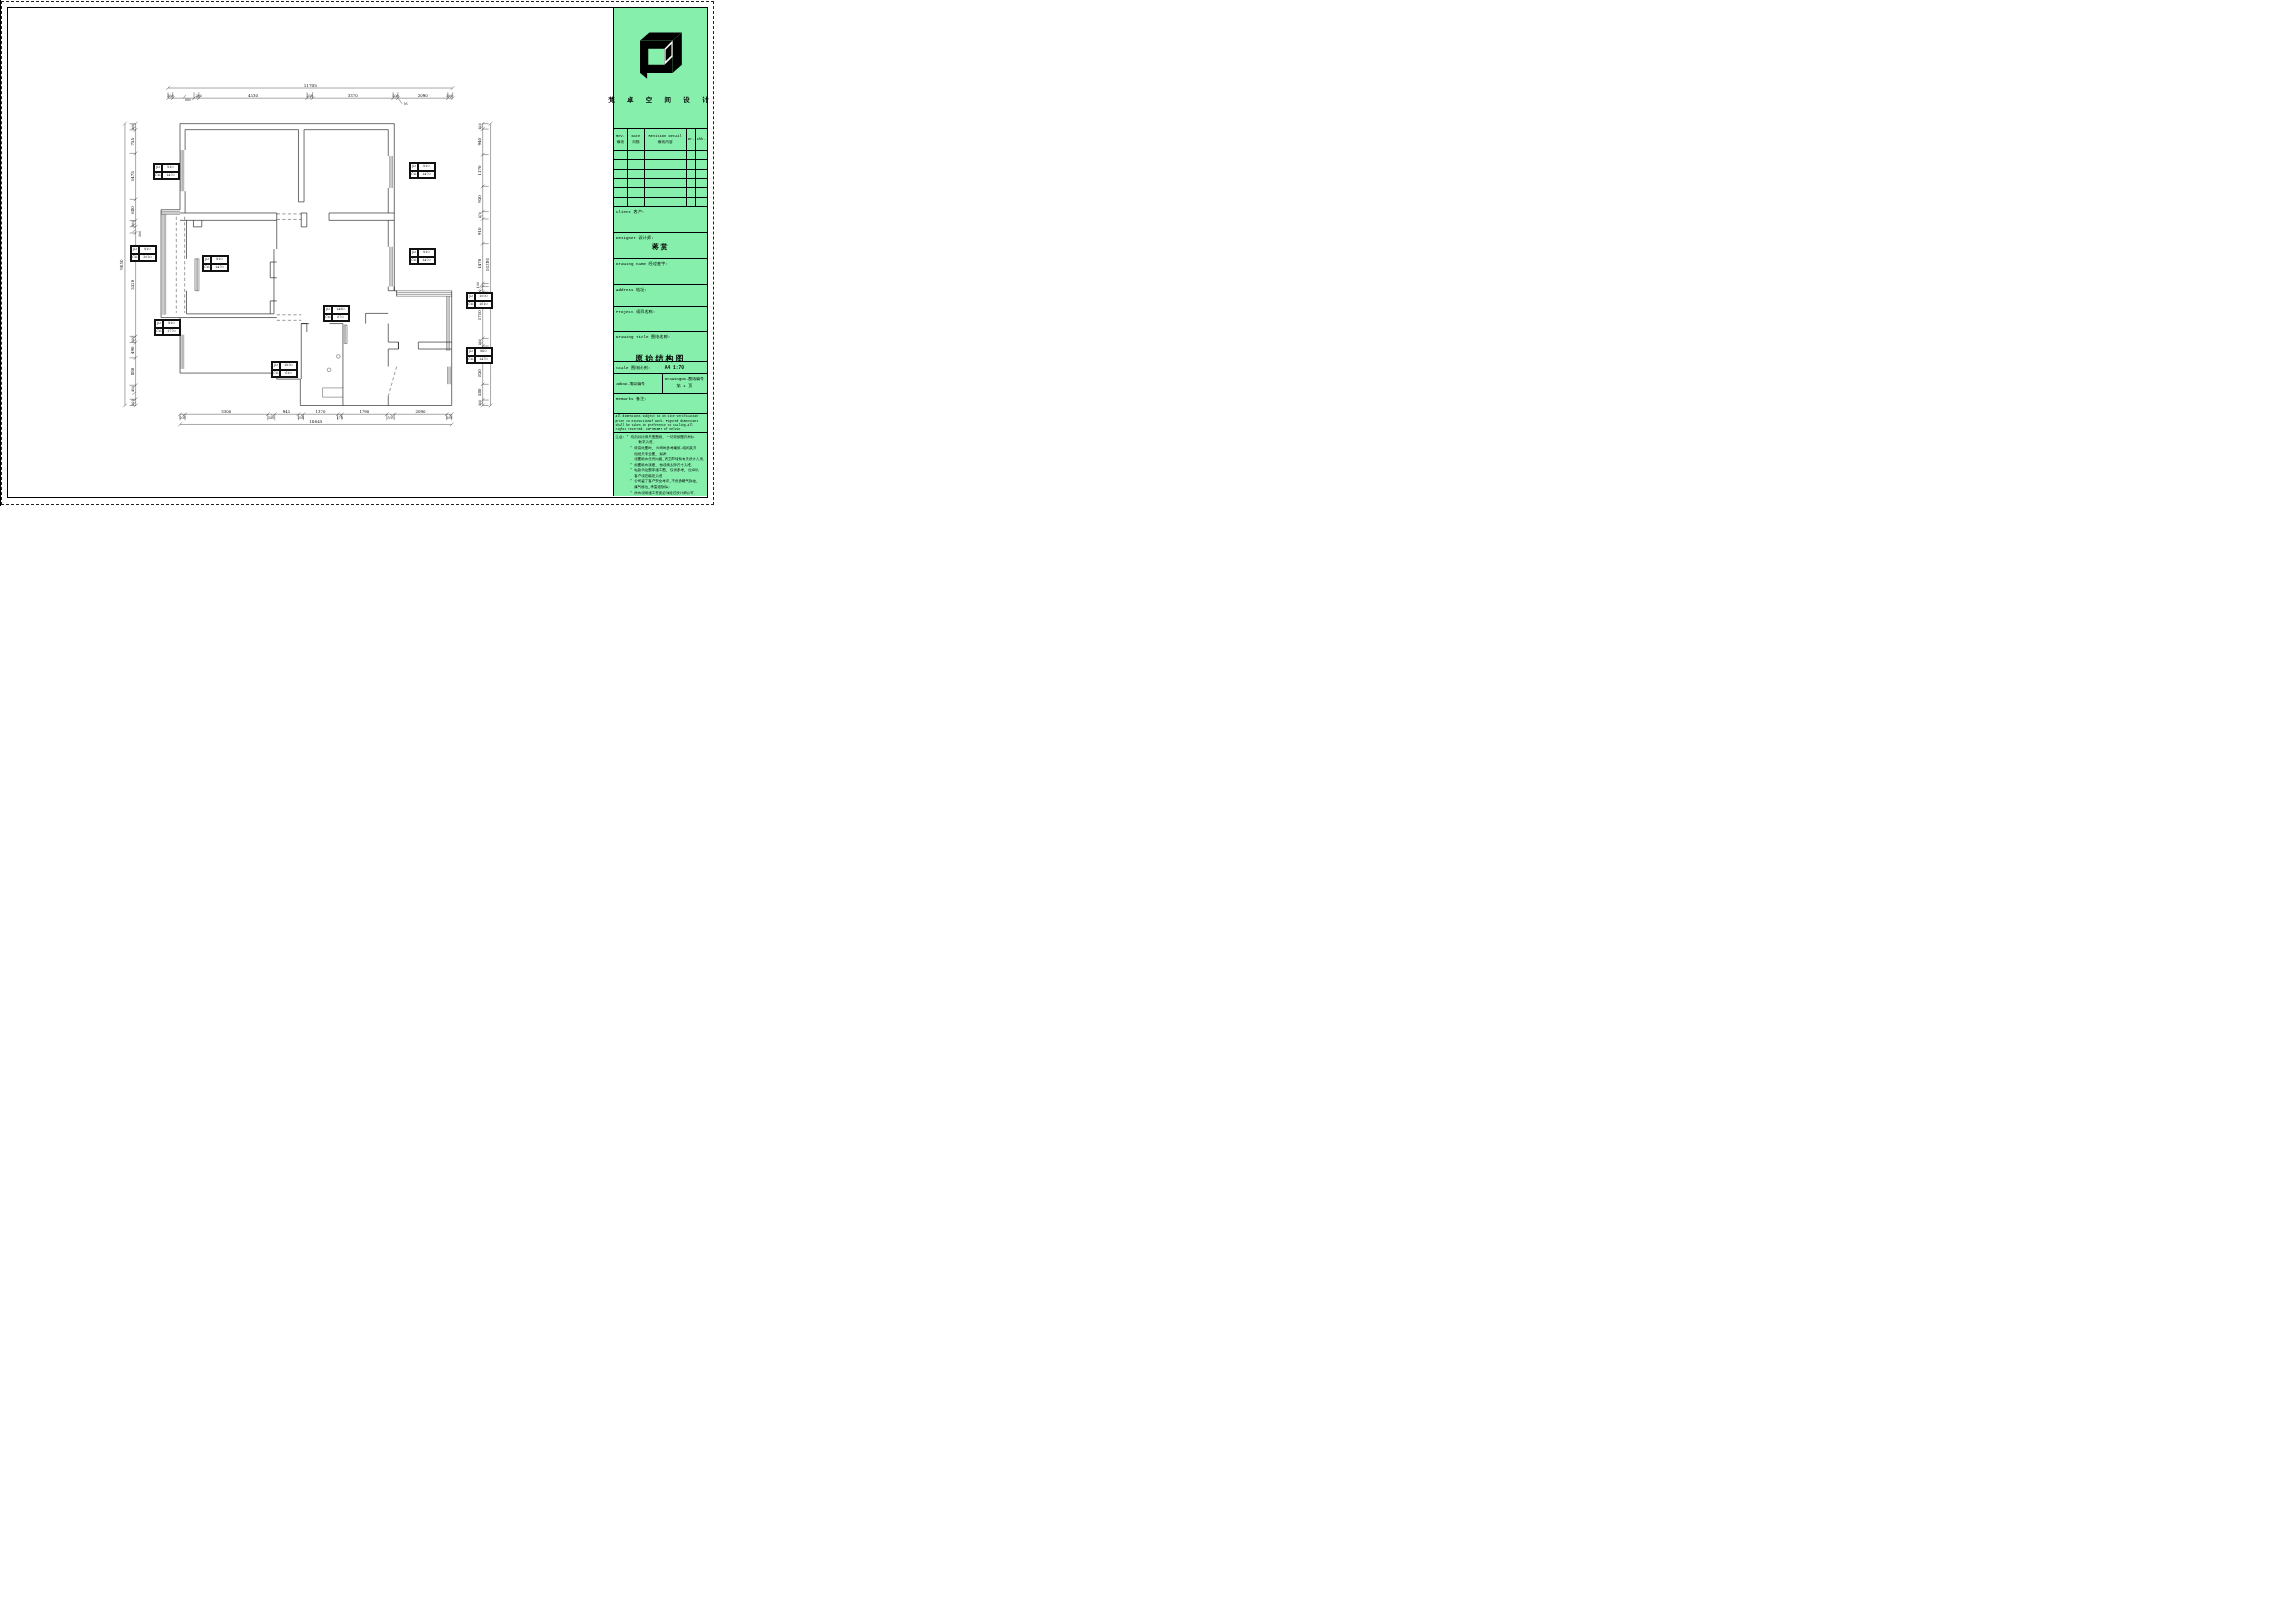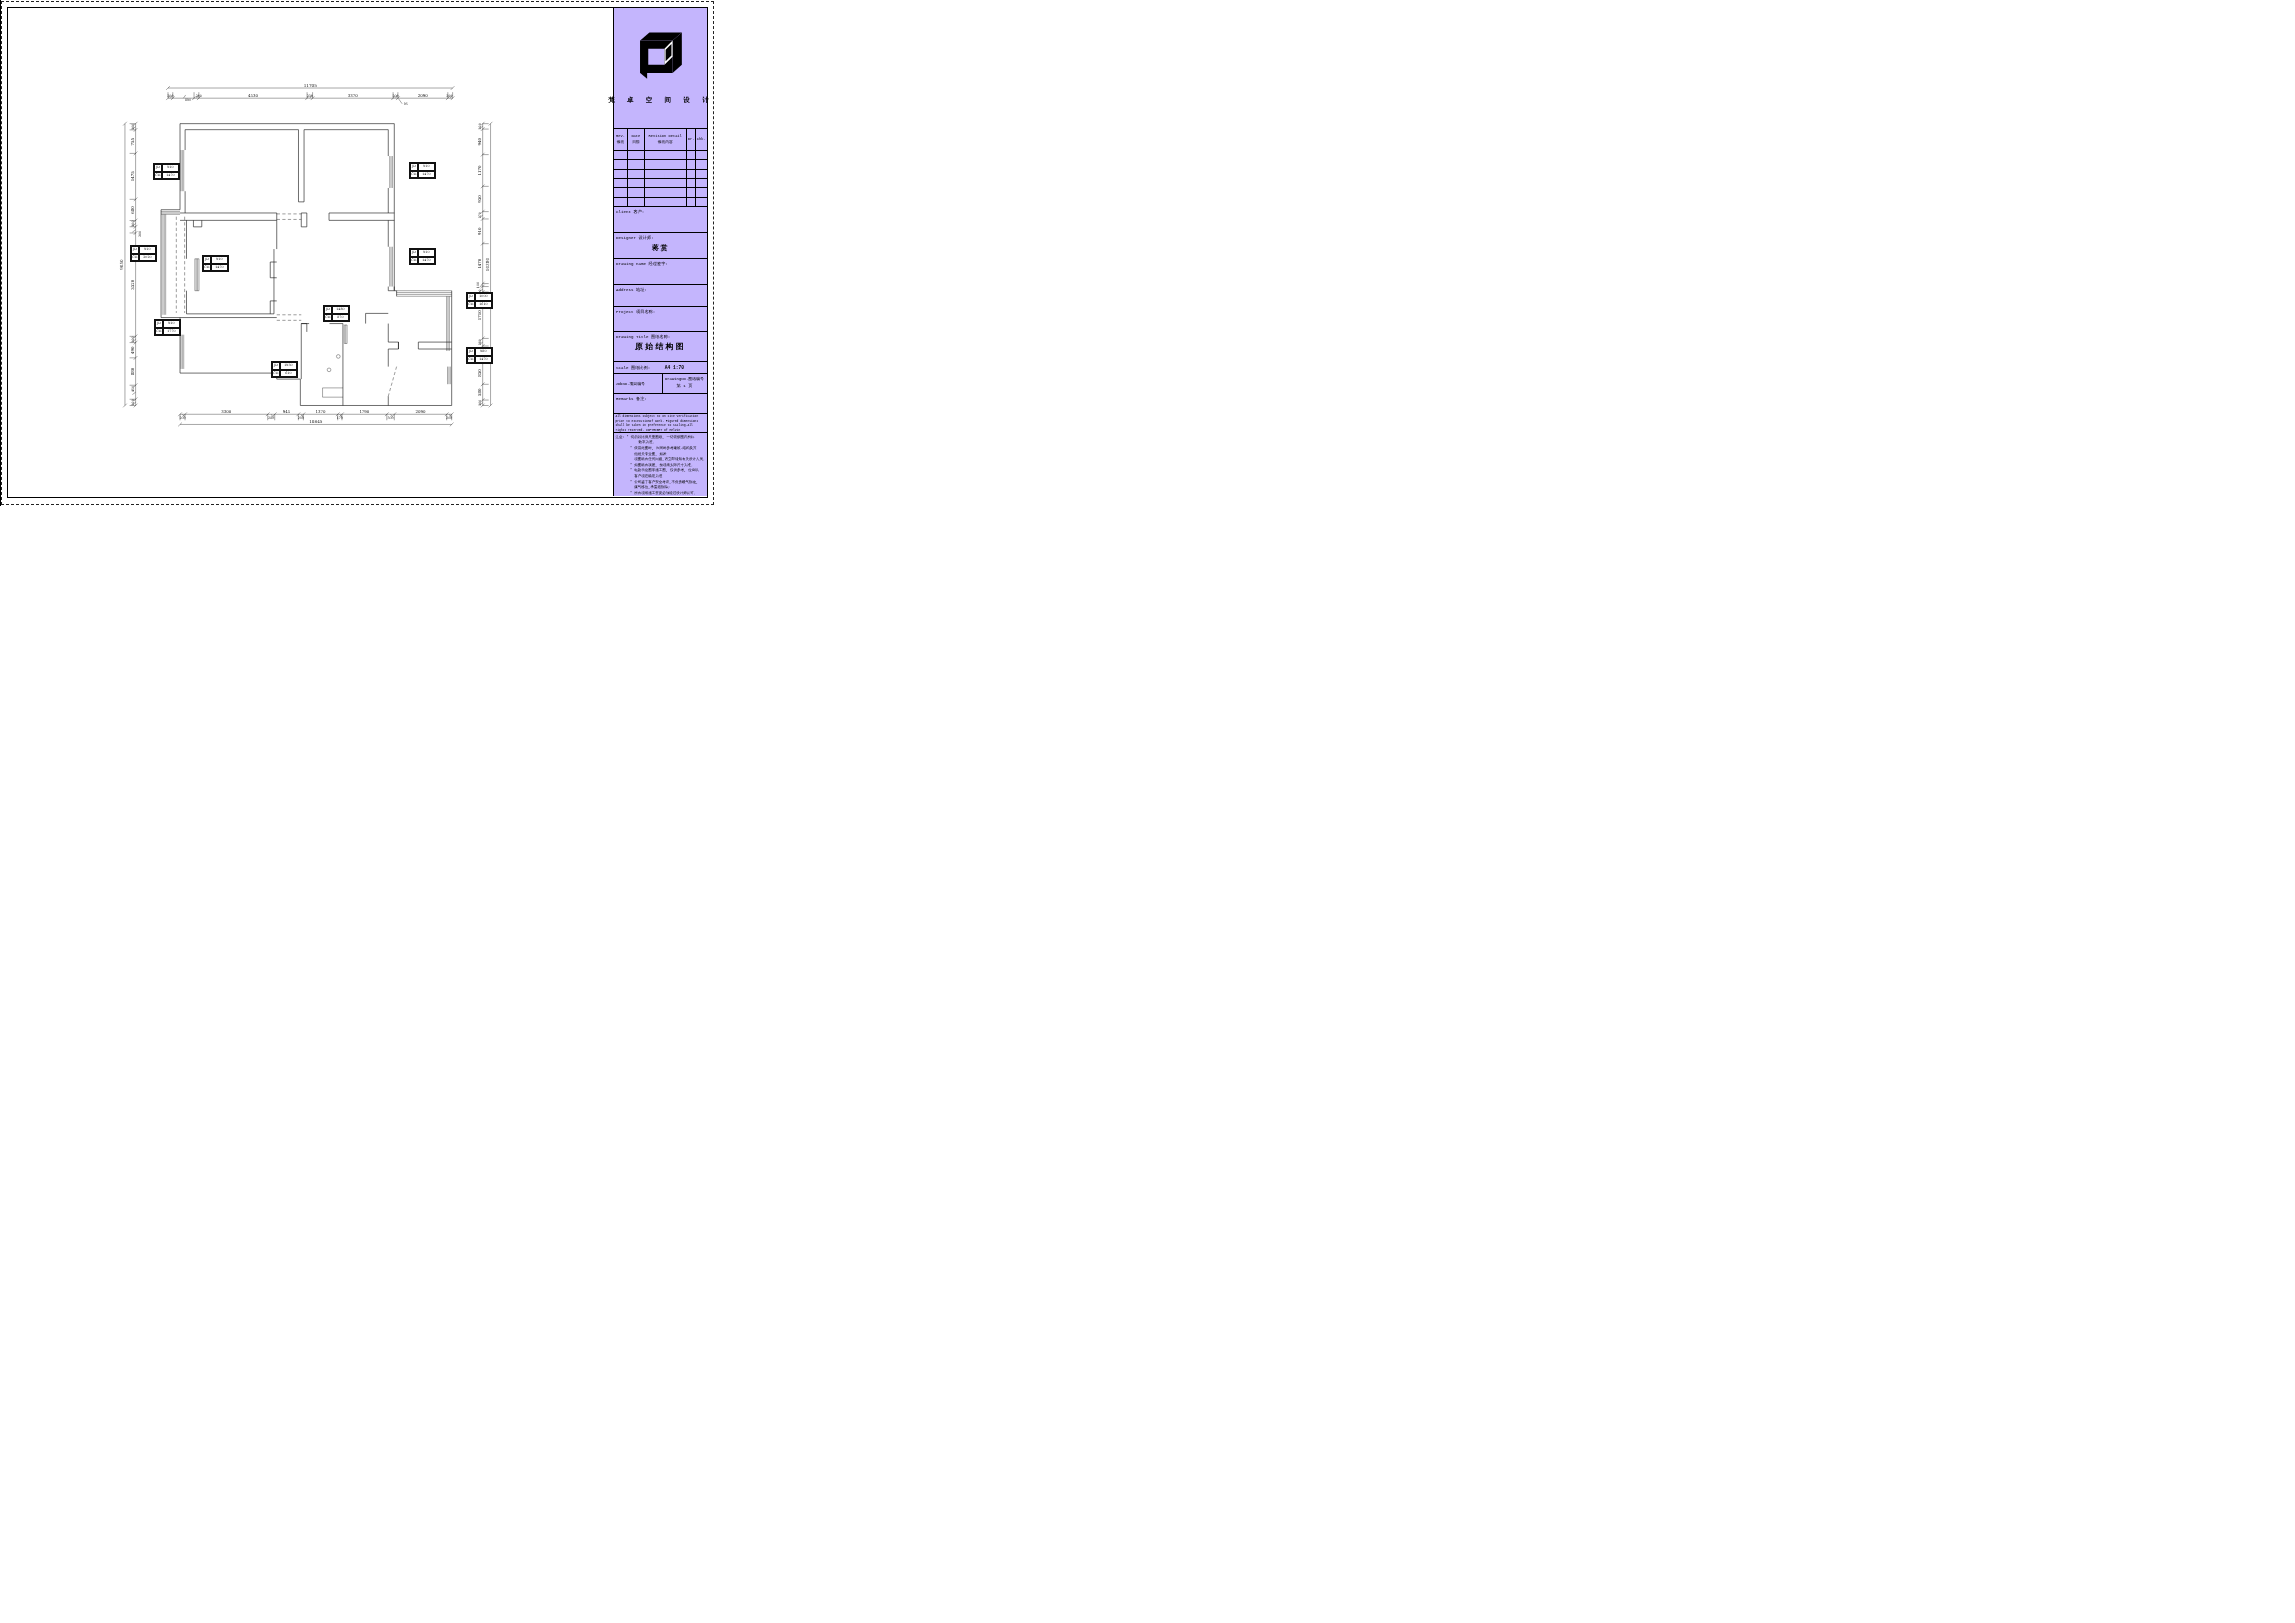--- a/index.html
+++ b/index.html
@@ -12,39 +12,39 @@
   .w{stroke:#111;stroke-width:1.3;fill:none;}
   .t{stroke:#111;stroke-width:.8;fill:none;}
   .dash{stroke:#111;stroke-width:.9;fill:none;stroke-dasharray:7 5;}
   .dim{stroke:#111;stroke-width:.8;fill:none;}
   .dimtxt{fill:#111;font-family:"DejaVu Serif","Liberation Serif",serif;}
   
   .wlabel{position:absolute;display:grid;grid-template-columns:7.9px 17px;border:0.5px solid #111;
           background:#fff;font-family:"DejaVu Serif","Liberation Serif",serif;font-size:3.2px;line-height:5.6px;}
   .wlabel span{border:0.2px solid #111;text-align:center;height:5.6px;overflow:hidden;}
   
-  .tb{position:absolute;left:613px;top:8.3px;width:94px;height:488px;background:#c4b5fd;
+  .tb{position:absolute;left:613px;top:8.3px;width:94px;height:488px;background:#86efac;
       border-left:1.9px solid #000;box-sizing:border-box;display:flex;flex-direction:column;}
   .tb-sec{border-bottom:1.4px solid #000;box-sizing:border-box;position:relative;}
   .lbl{font-size:4.2px;padding:1.9px 1.4px 0 1.9px;letter-spacing:0;}
   .logo-sec{height:121px;display:flex;flex-direction:column;align-items:center;justify-content:center;gap:17.6px;}
   .brand{font-size:6.5px;font-weight:bold;letter-spacing:4.2px;white-space:nowrap;}
   .rev{height:78px;display:flex;flex-direction:column;}
   .rev-head{display:grid;grid-template-columns:14px 16.7px 42px 9.7px 9.7px;height:21px;}
   .rev-head>div{border-right:0.5px solid #000;font-size:3.7px;text-align:center;display:flex;flex-direction:column;justify-content:center;line-height:5.1px;}
   .rev-head>div:last-child{border-right:none;}
   .rev-row{display:grid;grid-template-columns:14px 16.7px 42px 9.7px 9.7px;flex:1;border-top:0.5px solid #000;}
   .rev-row>div{border-right:0.5px solid #000;}
   .rev-row>div:last-child{border-right:none;}
   .sec-c{height:26px;} .sec-a{height:22px;} .sec-p{height:25.4px;}
   .sec-dt{height:30px;} .sec-sc{height:12.5px;display:flex;align-items:center;}
   .sec-jn{height:20px;display:grid;grid-template-columns:49px 43px;}
   .sec-rm{height:20px;} .sec-en{height:19px;} .sec-note{flex:1;border-bottom:none;}
   .big-val{text-align:center;font-size:7px;letter-spacing:1.4px;margin-top:2.8px;font-weight:bold;}
-  .title-val{text-align:center;font-size:7.9px;letter-spacing:2.3px;margin-top:2px;font-weight:bold;}
+  .title-val{text-align:center;font-size:7.9px;letter-spacing:2.3px;margin-top:14px;font-weight:bold;}
   .scale-val{font-size:4.6px;margin-left:13px;font-weight:bold;}
   .jn-l{border-right:0.5px solid #000;display:flex;align-items:center;font-size:3.9px;padding-left:1.4px;}
   .jn-r{display:flex;flex-direction:column;font-size:3.9px;}
   .jn-r .r1{padding:1.4px 0 0 1.9px;}
   .jn-r .r2{text-align:center;margin-top:2.3px;font-size:4.2px;}
   .en-note{font-size:3px;line-height:4.4px;white-space:pre-line;padding:0.9px 0.9px 0 1.4px;}
   .cn-note{font-size:3.5px;line-height:5.6px;white-space:pre;padding:1.4px 0.5px 0 1.4px;}
 </style>
 </head>
 <body>

